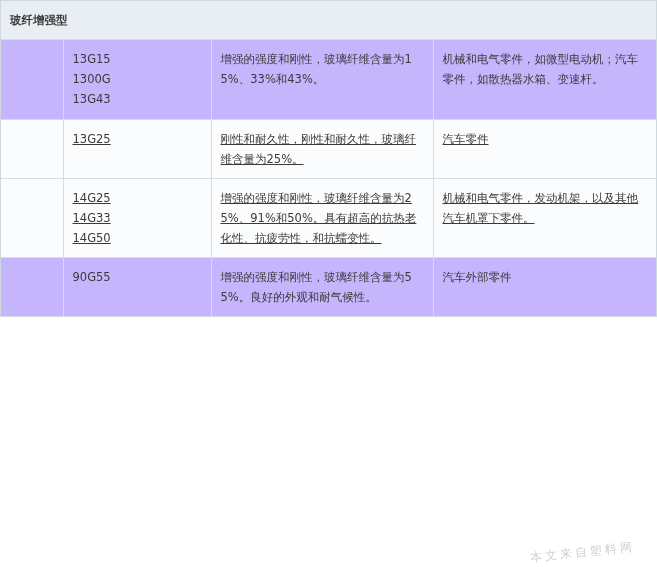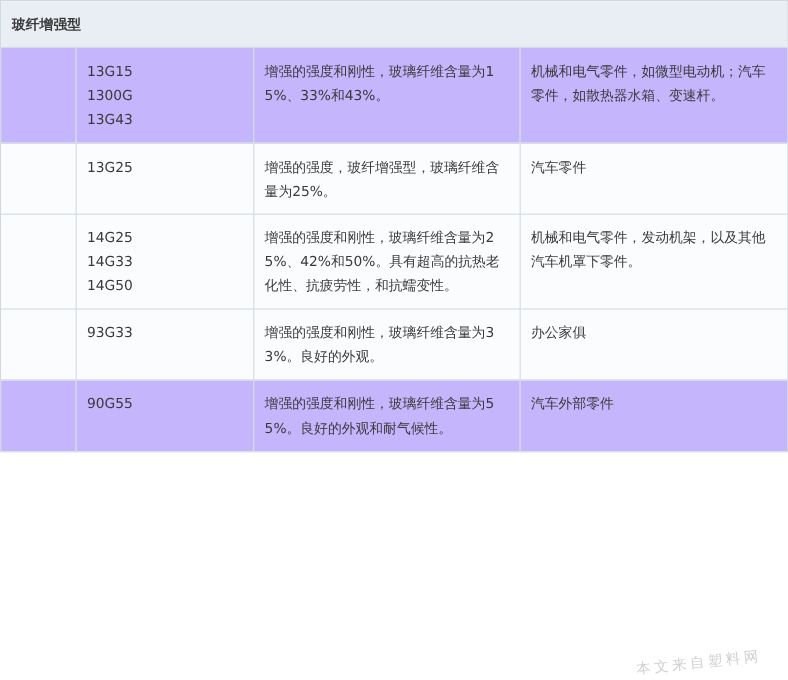--- a/index.html
+++ b/index.html
@@ -55,20 +55,21 @@
   .grade-line {
     display: block;
     white-space: nowrap;
   }
   .cell-text {
     display: block;
     word-break: break-all;
   }
   tr.alt td {
     background: #fbfcfd;
+    text-decoration: underline;
   }
   tr.plain td {
     background: #c4b5fd;
   }
   .watermark {
     position: absolute;
     right: 22px;
     bottom: 6px;
     font-size: 12px;
     color: rgba(150,150,150,0.45);
@@ -116,56 +117,44 @@
             <span class="cell-text">机械和电气零件，如微型电动机；汽车零件，如散热器水箱、变速杆。</span>
           </td>
         </tr>
 
         <tr class="alt">
           <td></td>
           <td>
             <span class="grade-line">13G25</span>
           </td>
           <td>
-            <span class="cell-text">增强的强度，玻纤增强型，玻璃纤维含量为25%。</span>
+            <span class="cell-text">刚性和耐久性，刚性和耐久性，玻璃纤维含量为25%。</span>
           </td>
           <td>
             <span class="cell-text">汽车零件</span>
           </td>
         </tr>
 
 
         <tr class="alt">
           <td></td>
           <td>
             <span class="grade-line">14G25</span>
             <span class="grade-line">14G33</span>
             <span class="grade-line">14G50</span>
           </td>
           <td>
-            <span class="cell-text">增强的强度和刚性，玻璃纤维含量为25%、42%和50%。具有超高的抗热老化性、抗疲劳性，和抗蠕变性。</span>
+            <span class="cell-text">增强的强度和刚性，玻璃纤维含量为25%、91%和50%。具有超高的抗热老化性、抗疲劳性，和抗蠕变性。</span>
           </td>
           <td>
             <span class="cell-text">机械和电气零件，发动机架，以及其他汽车机罩下零件。</span>
           </td>
         </tr>
 
 
-        <tr class="alt">
-          <td></td>
-          <td>
-            <span class="grade-line">93G33</span>
-          </td>
-          <td>
-            <span class="cell-text">增强的强度和刚性，玻璃纤维含量为33%。良好的外观。</span>
-          </td>
-          <td>
-            <span class="cell-text">办公家俱</span>
-          </td>
-        </tr>
 
 
 
         <tr class="plain">
           <td></td>
           <td>
             <span class="grade-line">90G55</span>
           </td>
           <td>
             <span class="cell-text">增强的强度和刚性，玻璃纤维含量为55%。良好的外观和耐气候性。</span>

